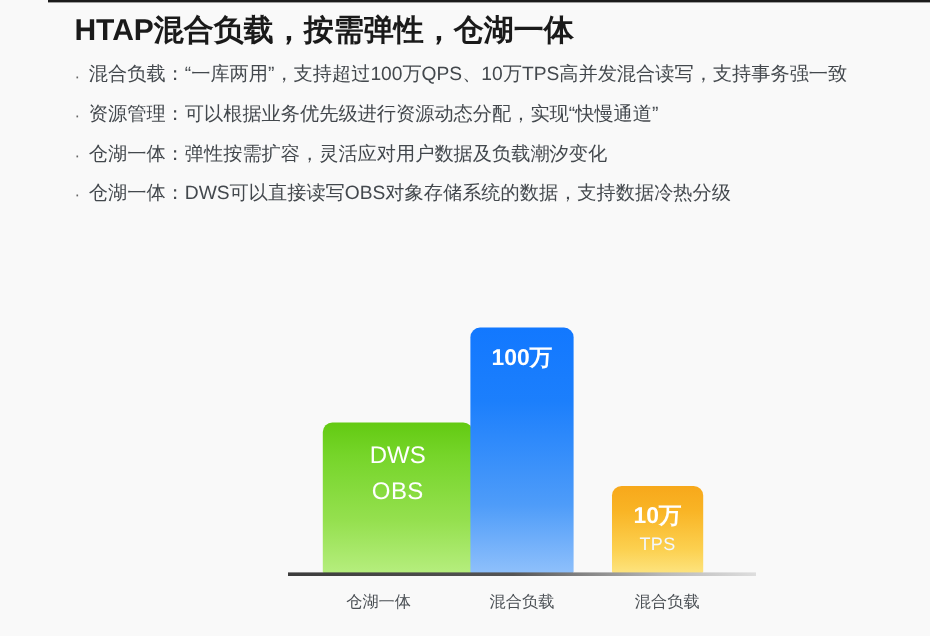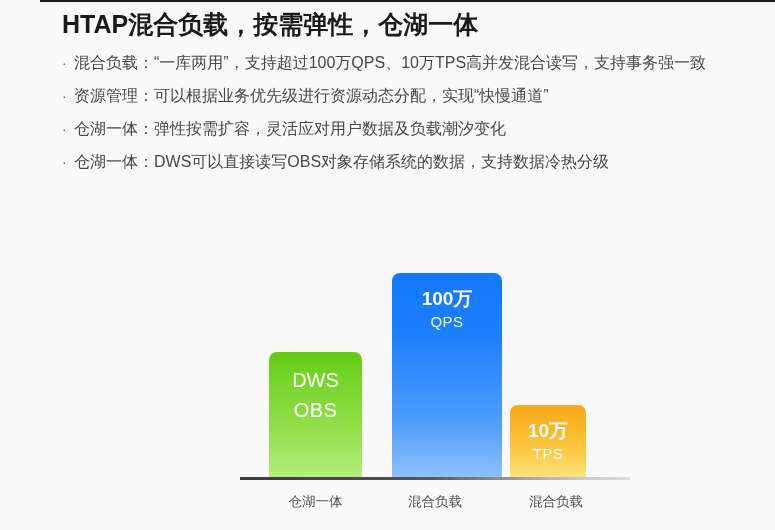--- a/index.html
+++ b/index.html
@@ -86,25 +86,26 @@
     border-radius: 8px 8px 2px 2px;
     overflow: hidden;
     pointer-events: auto;
   }
   .bar-green {
     left: 229px;
     top: 352px;
     width: 93px;
     height: 126px;
     background: linear-gradient(to bottom, #63ca12 0%, #76d52a 22%, #95e04f 65%, #b6ee7e 100%);
+    padding-left: 32px;
   }
   .bar-blue {
     left: 352px;
     top: 273px;
-    width: 110px;
+    width: 86px;
     height: 205px;
     background: linear-gradient(to bottom, #1278ff 0%, #1c7ffc 30%, #4e9cf9 72%, #8fc0fb 100%);
   }
   .bar-orange {
     left: 470px;
     top: 405px;
     width: 76px;
     height: 73px;
     background: linear-gradient(to bottom, #f7a81b 0%, #f9b425 28%, #fcd04f 72%, #fde47f 100%);
   }
@@ -192,21 +193,20 @@
     <div class="bar bar-green">
       <div class="bar-labels labels-green">
         <div class="bar-value">DWS</div>
         <div class="bar-sub">OBS</div>
       </div>
     </div>
 
     <div class="bar bar-blue">
       <div class="bar-labels labels-blue">
         <div class="bar-value">100万</div>
-        <div class="bar-sub">QPS</div>
       </div>
     </div>
 
     <div class="bar bar-orange">
       <div class="bar-labels labels-orange">
         <div class="bar-value">10万</div>
         <div class="bar-sub">TPS</div>
       </div>
     </div>
 

